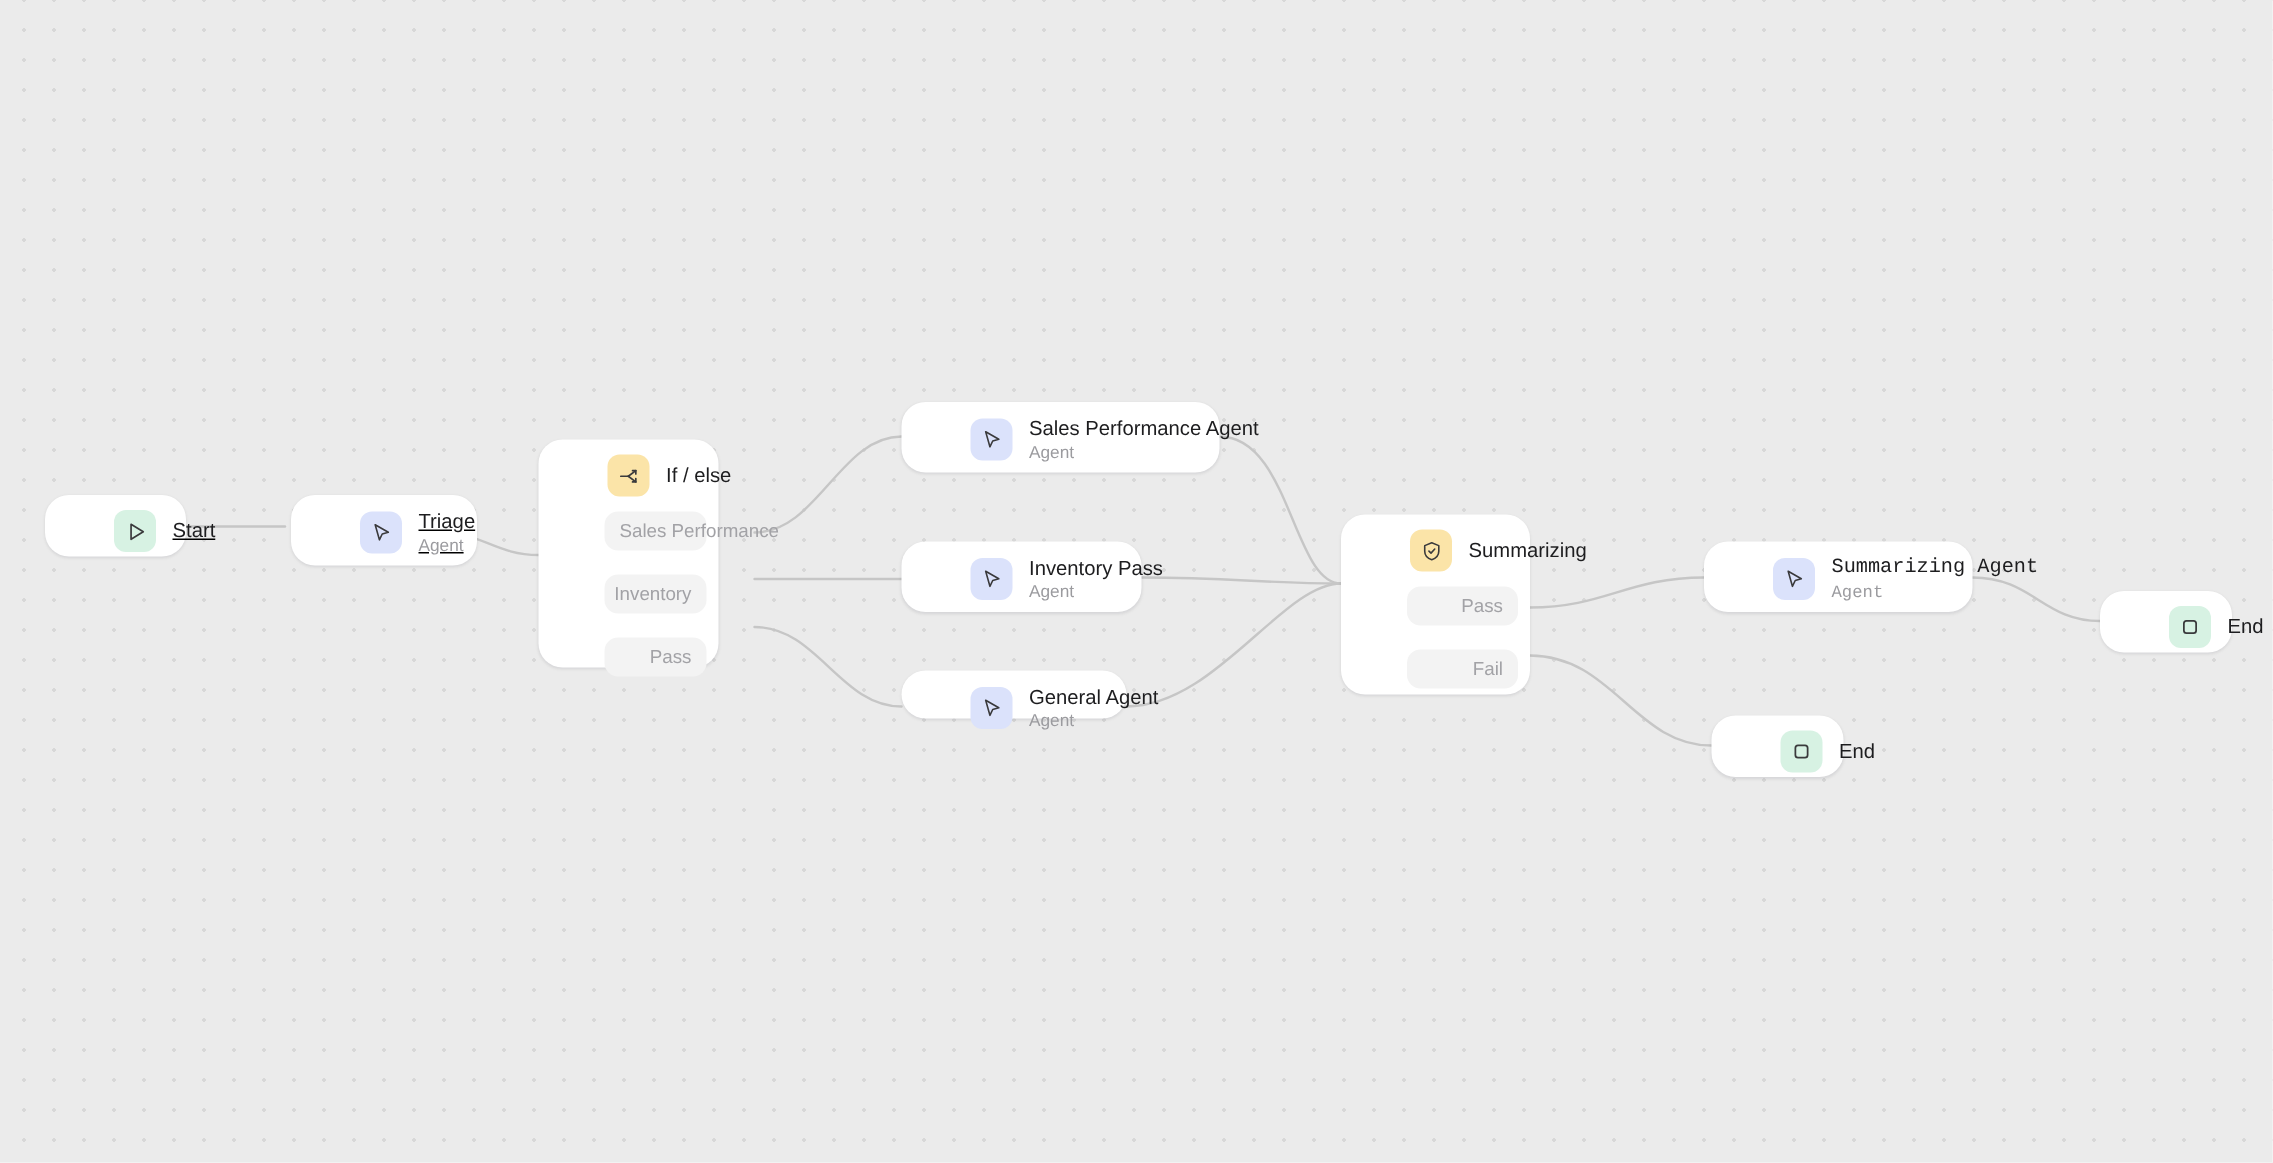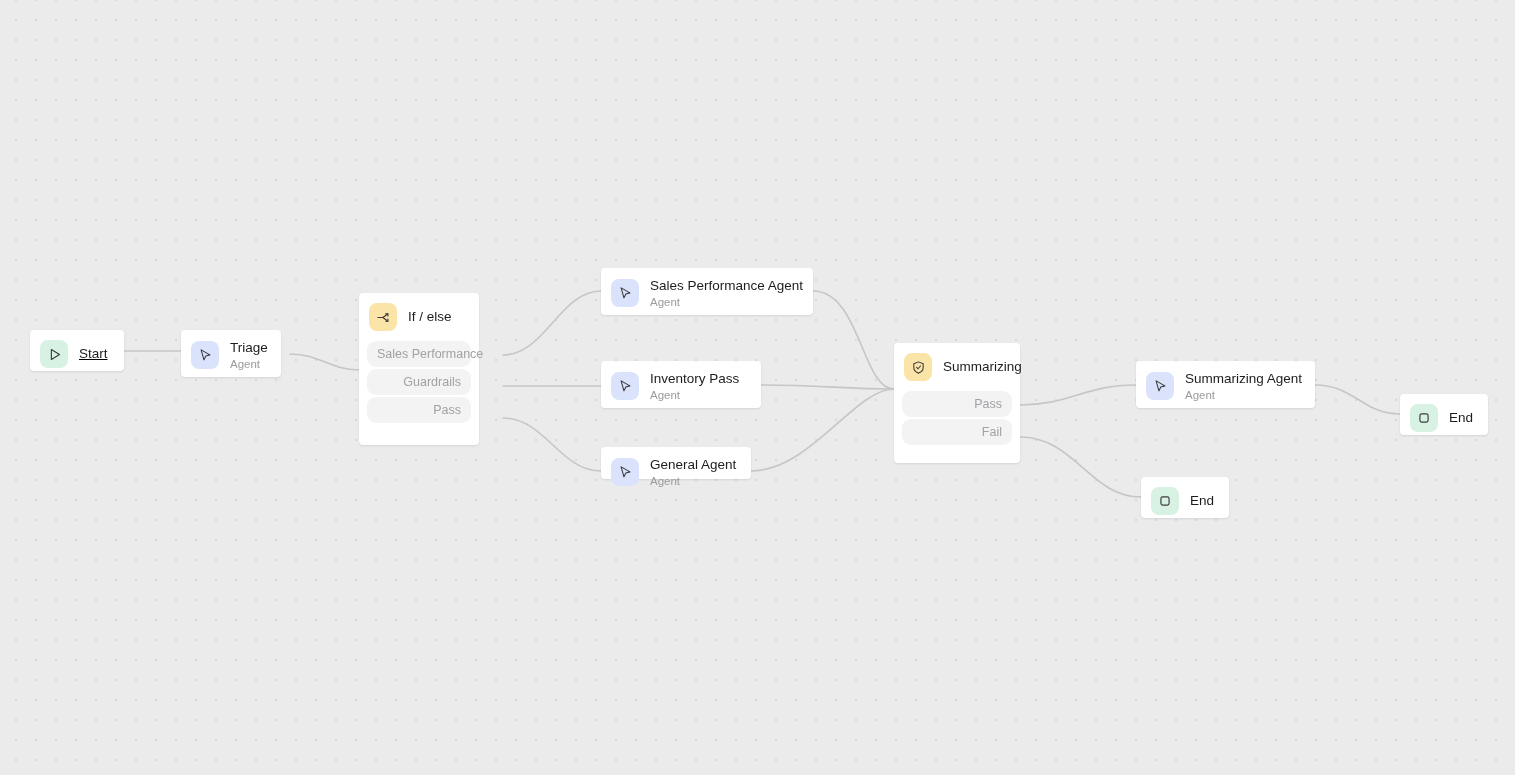--- a/index.html
+++ b/index.html
@@ -26,23 +26,24 @@
     left: 0;
     top: 0;
     width: 1515px;
     height: 775px;
     pointer-events: none;
   }
 
   .node {
     position: absolute;
     background: #ffffff;
-    border-radius: 4px;
+    border-radius: 16px;
     box-shadow: 0 1px 2px rgba(16,24,40,0.05), 0 1px 3px rgba(16,24,40,0.05);
     box-sizing: border-box;
+    padding-left: 36px;
   }
 
   .node-head {
     display: flex;
     align-items: center;
     gap: 11px;
     padding: 10px 14px 10px 10px;
   }
 
   .node-icon {
@@ -78,45 +79,45 @@
   .node-title-only {
     font-size: 13.5px;
     color: #1d1d1f;
     white-space: nowrap;
   }
 
   .branch-list {
     padding: 0 8px 8px 8px;
     display: flex;
     flex-direction: column;
-    gap: 2px;
+    gap: 16px;
   }
   .branch-row {
     background: #f3f3f3;
     border-radius: 9px;
     height: 26px;
     display: flex;
     align-items: center;
     justify-content: flex-end;
     padding: 0 10px;
     font-size: 12.5px;
     color: #a2a2a6;
     white-space: nowrap;
   }
   .branch-row.left { justify-content: flex-start; }
 
   
   #node-start        { left: 30px;   top: 330px; width: 94px;  height: 41px; text-decoration: underline; }
-  #node-triage       { left: 181px;  top: 330px; width: 100px; height: 47px; }
+  #node-triage       { left: 194px;  top: 330px; width: 124px; height: 47px; text-decoration: underline; }
   #node-ifelse       { left: 359px;  top: 293px; width: 120px; height: 152px; }
   #node-sales        { left: 601px;  top: 268px; width: 212px; height: 47px; }
   #node-inventory    { left: 601px;  top: 361px; width: 160px; height: 47px; }
   #node-general      { left: 601px;  top: 447px; width: 150px; height: 32px; }
   #node-guardrails   { left: 894px;  top: 343px; width: 126px; height: 120px; }
-  #node-summarizing  { left: 1136px; top: 361px; width: 179px; height: 47px; }
+  #node-summarizing  { left: 1136px; top: 361px; width: 179px; height: 47px; font-family: Liberation Mono, monospace; }
   #node-end-fail     { left: 1141px; top: 477px; width: 88px;  height: 41px; }
   #node-end-main     { left: 1400px; top: 394px; width: 88px;  height: 41px; }
 </style>
 </head>
 <body>
 
 <div id="canvas">
 
   <svg id="edges" viewBox="0 0 1515 775" xmlns="http://www.w3.org/2000/svg">
     <g fill="none" stroke="#c6c6c6" stroke-width="1.6" stroke-linecap="round">
@@ -182,21 +183,21 @@
           <path d="M19 6 L15.5 6 M19 6 L19 9.5"></path>
           <path d="M19 18 L15.5 18 M19 18 L19 14.5"></path>
         </svg>
       </span>
       <div class="node-texts">
         <span class="node-title-only">If / else</span>
       </div>
     </div>
     <div class="branch-list">
       <div class="branch-row left">Sales Performance</div>
-      <div class="branch-row">Guardrails</div>
+      <div class="branch-row">Inventory</div>
       <div class="branch-row">Pass</div>
     </div>
   </div>
 
   <div class="node" id="node-sales">
     <div class="node-head">
       <span class="node-icon ic-blue">
         <svg width="15" height="15" viewBox="0 0 24 24" fill="none" stroke="#3a3a3c" stroke-width="1.7" stroke-linejoin="round">
           <path d="M5 3 L19 11 L12.5 12.8 L9.5 19 Z"></path>
         </svg>

